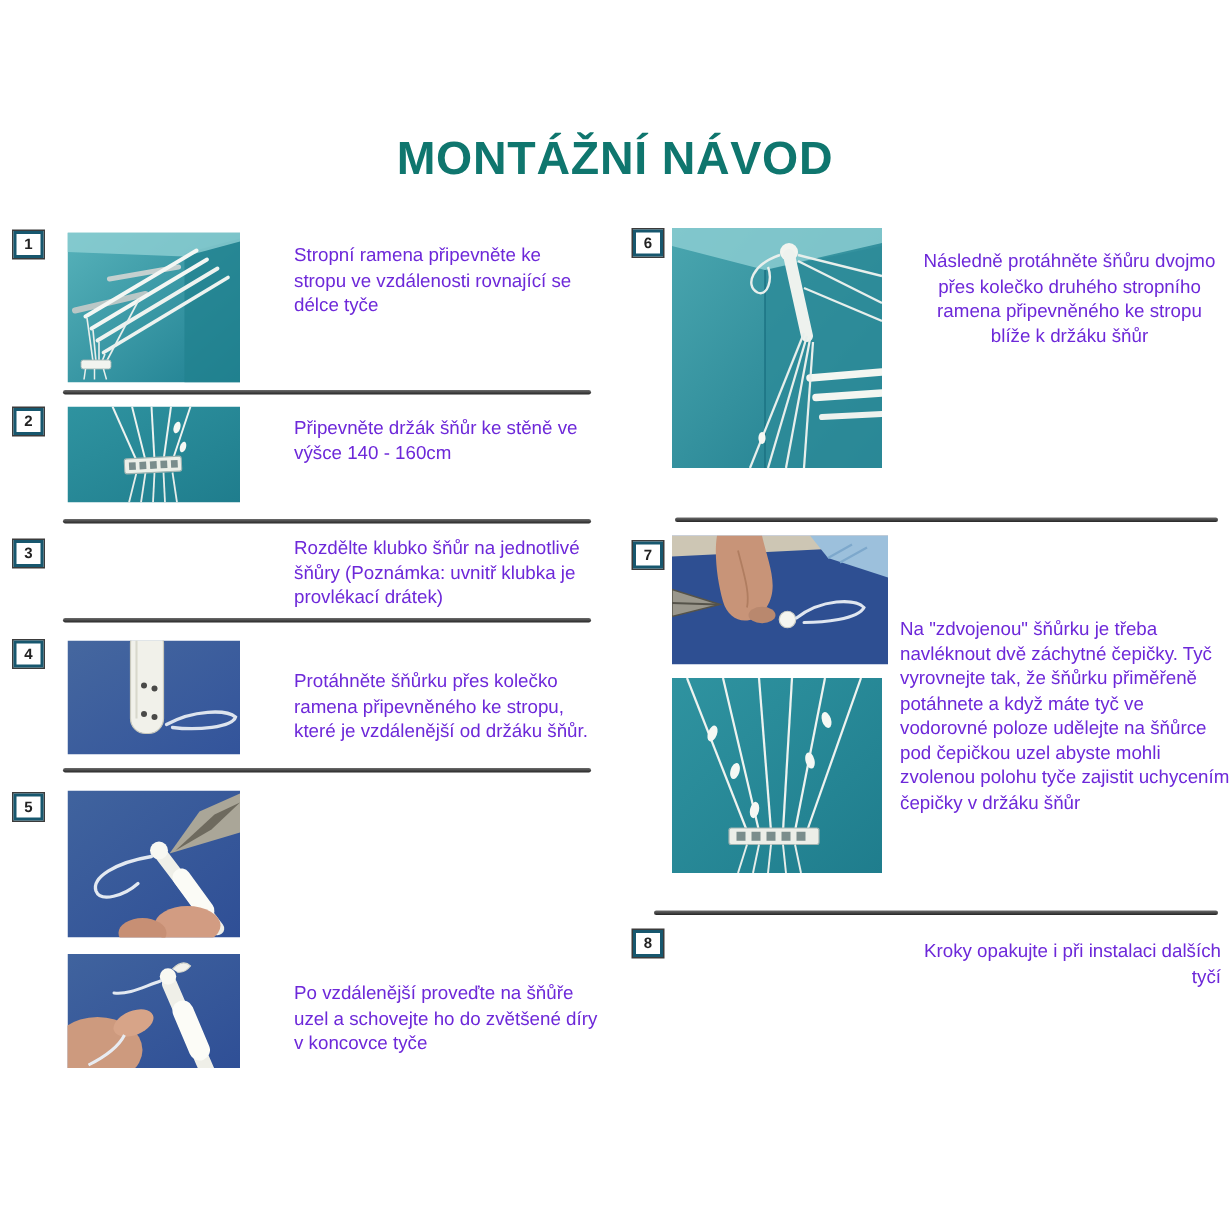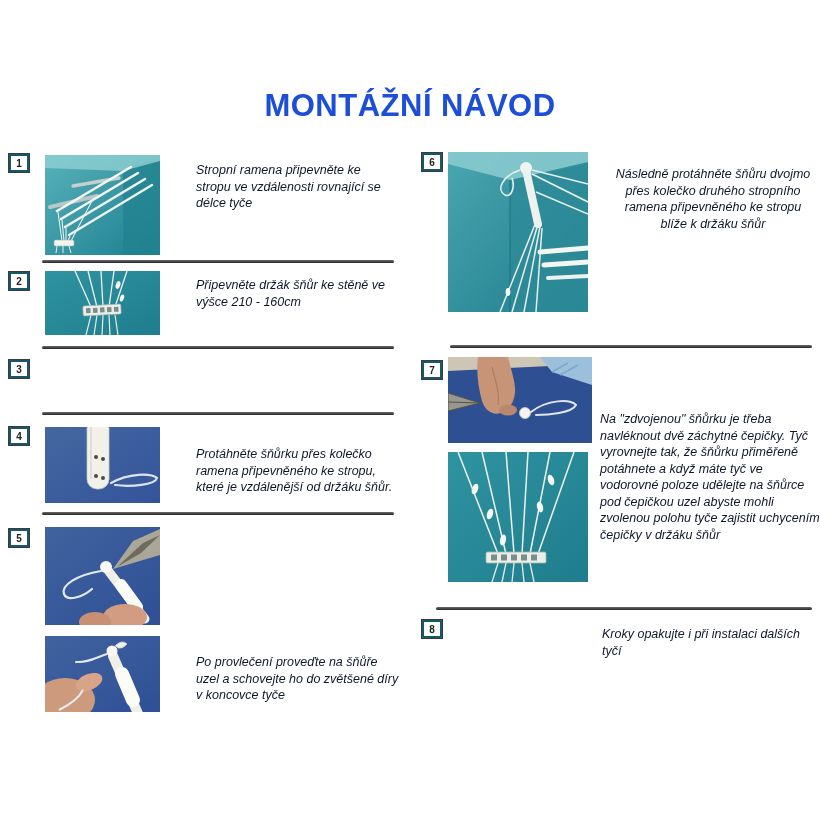--- a/index.html
+++ b/index.html
@@ -3,30 +3,30 @@
 <meta charset="utf-8">
 <style>
   html,body { margin:0; padding:0; background:#ffffff; }
   .page {
     position:relative; width:820px; height:820px; background:#ffffff;
     font-family:"Liberation Sans", sans-serif; overflow:hidden;
   }
   .title {
     position:absolute; top:88px; left:0; width:100%;
     text-align:center; font-size:31px; font-weight:bold;
-    color:#1d4ed8; letter-spacing:0.5px;
+    color:#0f766e; letter-spacing:0.5px;
   }
   .badge {
     position:absolute; width:16px; height:14px; background:#fff;
     border:2px solid #17576e; box-shadow:0 0 0 1px #3b3b3b;
     font-size:10px; font-weight:bold; color:#222;
     display:flex; align-items:center; justify-content:center;
   }
   .txt {
-    position:absolute; font-size:12.5px; line-height:1.32; color:#0f172a;font-style:italic;
+    position:absolute; font-size:12.5px; line-height:1.32; color:#6d28d9;
   }
   .divider {
     position:absolute; height:3px;
     background:linear-gradient(180deg,#6b6b6b,#262626);
     border-radius:2px;
   }
   .photo { position:absolute; }
   .photo svg { display:block; }
 </style>
 </head>
@@ -93,24 +93,25 @@
       <g transform="rotate(-3 57 39)">
         <rect x="38" y="34" width="38" height="10" rx="1.5" fill="#ecefe8" stroke="#9fb4b2" stroke-width="0.7"></rect>
         <rect x="41" y="36.5" width="4.5" height="5" fill="#7a8d8c"></rect>
         <rect x="48" y="36.5" width="4.5" height="5" fill="#7a8d8c"></rect>
         <rect x="55" y="36.5" width="4.5" height="5" fill="#7a8d8c"></rect>
         <rect x="62" y="36.5" width="4.5" height="5" fill="#7a8d8c"></rect>
         <rect x="69" y="36.5" width="4.5" height="5" fill="#7a8d8c"></rect>
       </g>
     </svg>
   </div>
-  <div class="txt" style="left:196px; top:277px; width:200px;">Připevněte držák šňůr ke stěně ve výšce  210 - 160cm</div>
+  <div class="txt" style="left:196px; top:277px; width:200px;">Připevněte držák šňůr ke stěně ve výšce  140 - 160cm</div>
   <div class="divider" style="left:42px; top:346px; width:352px;"></div>
 
   <div class="badge" style="left:9px; top:360px;">3</div>
+  <div class="txt" style="left:196px; top:357px; width:200px;">Rozdělte klubko šňůr na jednotlivé šňůry (Poznámka: uvnitř klubka je provlékací drátek)</div>
   <div class="divider" style="left:42px; top:412px; width:352px;"></div>
 
   <div class="badge" style="left:9px; top:427px;">4</div>
   <div class="photo" style="left:45px; top:427px;">
     <svg width="115" height="76" viewBox="0 0 115 76">
       <defs>
         <linearGradient id="b4" x1="0" y1="0" x2="1" y2="1">
           <stop offset="0" stop-color="#45679f"></stop>
             <stop offset="1" stop-color="#33549b"></stop>
         </linearGradient>
@@ -162,21 +163,21 @@
       <line x1="88" y1="64" x2="77" y2="38" stroke="#fcfcf7" stroke-width="14" stroke-linecap="round"></line>
       <circle cx="67" cy="15" r="5.5" fill="#f8f8f2"></circle>
       <path d="M 70,10 q 7,-7 12,-2 q -4,5 -9,4" fill="#f2f2ec" stroke="#d8d8cc" stroke-width="0.8"></path>
       <path d="M 62,18 C 50,22 42,27 31,26" fill="none" stroke="#e3e9f1" stroke-width="2" stroke-linecap="round"></path>
       <ellipse cx="20" cy="64" rx="30" ry="22" fill="#cd9a7e"></ellipse>
       <ellipse cx="44" cy="47" rx="15" ry="8" fill="#d7a popup88" transform="rotate(-20 44 47)" opacity="0"></ellipse>
       <ellipse cx="44" cy="46" rx="14" ry="8" fill="#d7a488" transform="rotate(-22 44 46)"></ellipse>
       <path d="M 14,74 C 26,68 34,62 38,54" fill="none" stroke="#e8ecf2" stroke-width="2"></path>
     </svg>
   </div>
-  <div class="txt" style="left:196px; top:654px; width:206px;">Po provlečení proveďte na šňůře uzel a schovejte ho do zvětšené díry v koncovce tyče</div>
+  <div class="txt" style="left:196px; top:654px; width:206px;">Po vzdálenější proveďte na šňůře uzel a schovejte ho do zvětšené díry v koncovce tyče</div>
 
   <div class="badge" style="left:422px; top:153px;">6</div>
   <div class="photo" style="left:448px; top:152px;">
     <svg width="140" height="160" viewBox="0 0 140 160">
       <defs>
         <linearGradient id="t6" x1="0" y1="0" x2="1" y2="1">
           <stop offset="0" stop-color="#4aa6af"></stop>
             <stop offset="1" stop-color="#1e7c8d"></stop>
         </linearGradient>
       </defs>
@@ -249,15 +250,15 @@
       <line x1="58" y1="111" x2="54" y2="130" stroke="#e6edea" stroke-width="1.3"></line>
       <line x1="66" y1="111" x2="64" y2="130" stroke="#e6edea" stroke-width="1.3"></line>
       <line x1="74" y1="111" x2="76" y2="130" stroke="#e6edea" stroke-width="1.3"></line>
       <line x1="82" y1="111" x2="86" y2="130" stroke="#e6edea" stroke-width="1.3"></line>
     </svg>
   </div>
   <div class="txt" style="left:600px; top:411px; width:220px;">Na "zdvojenou" šňůrku je třeba navléknout dvě záchytné čepičky. Tyč vyrovnejte tak, že šňůrku přiměřeně potáhnete a když máte tyč ve vodorovné poloze udělejte na šňůrce pod čepičkou uzel abyste mohli zvolenou polohu tyče zajistit uchycením čepičky v držáku šňůr</div>
   <div class="divider" style="left:436px; top:607px; width:376px;"></div>
 
   <div class="badge" style="left:422px; top:620px;">8</div>
-  <div class="txt" style="left:602px; top:626px; width:212px;">Kroky opakujte i při instalaci dalších tyčí</div>
+  <div class="txt" style="left:602px; top:626px; width:212px;text-align:right;">Kroky opakujte i při instalaci dalších tyčí</div>
 
 </div>
 
 </body></html>

